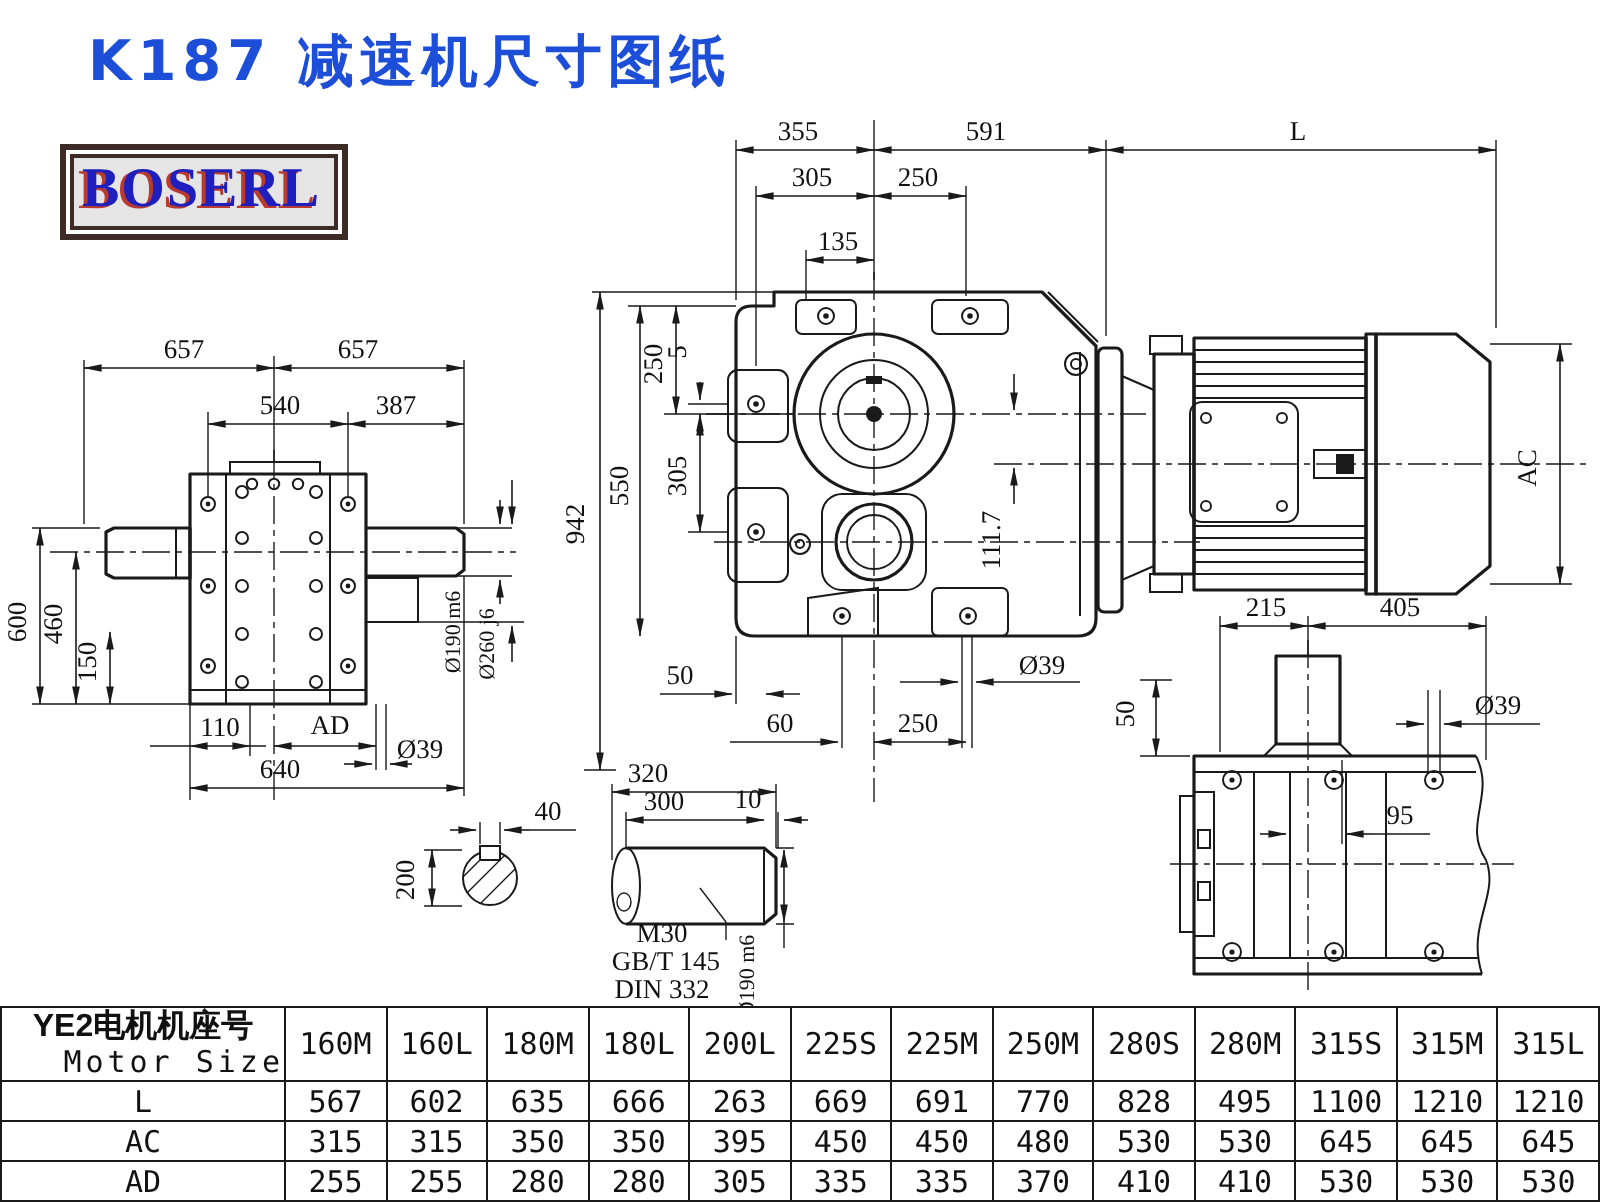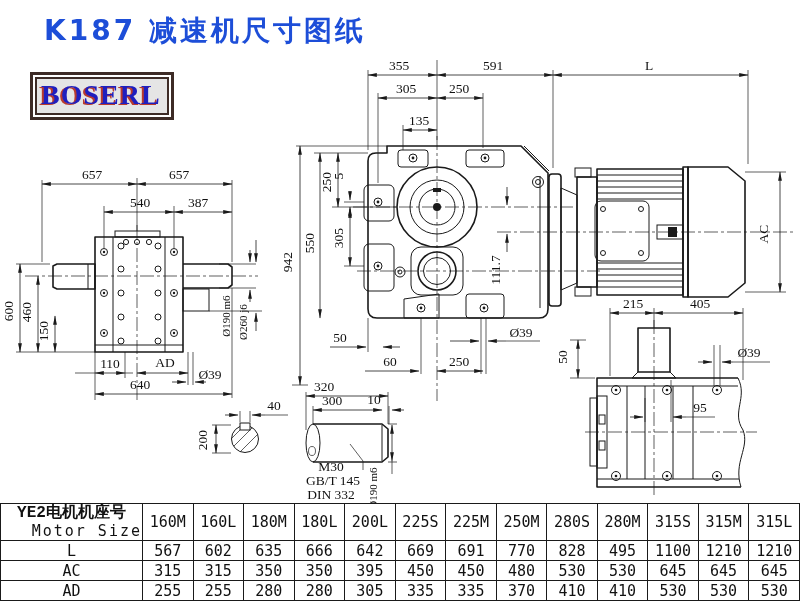--- a/index.html
+++ b/index.html
@@ -22,21 +22,21 @@
   .wh{fill:#fff;stroke:#1a1a1a;stroke-width:1;}
   svg text{font-family:"Liberation Serif","DejaVu Serif",serif;font-size:13.5px;fill:#111;text-anchor:middle;}
   svg text.sm{font-size:11px;}
   .dim-table{position:absolute;left:0;top:503px;width:800px;height:98px;border-collapse:collapse;
              table-layout:fixed;font-family:"DejaVu Sans Mono","Liberation Mono",monospace;}
   .dim-table th,.dim-table td{border:1.6px solid #1a1a1a;text-align:center;vertical-align:middle;
              font-size:15px;color:#111;padding:0;font-weight:normal;}
   .dim-table .c0{width:142px;}
   .dim-table thead th{height:36px;}
   .dim-table tbody td{height:19px;}
-  .hdr-cn{font-size:16px;font-weight:bold;font-family:Liberation Mono, monospace;line-height:1.1;}
+  .hdr-cn{font-size:16px;font-weight:bold;font-family:Liberation Sans, sans-serif;line-height:1.1;}
   .hdr-en{font-size:15px;letter-spacing:2px;line-height:1.1;text-align:right;}
 </style>
 </head>
 <body>
 
 <div class="title">K187 减速机尺寸图纸</div>
 <div class="logo">
   <div class="logo-inner">
     <span class="logo-text">BOSERL</span>
   </div>
@@ -362,21 +362,21 @@
       <th>315L</th>
     </tr>
   </thead>
   <tbody>
     <tr>
       <td>L</td>
       <td>567</td>
       <td>602</td>
       <td>635</td>
       <td>666</td>
-      <td>642</td>
+      <td>263</td>
       <td>669</td>
       <td>691</td>
       <td>770</td>
       <td>828</td>
       <td>495</td>
       <td>1100</td>
       <td>1210</td>
       <td>1210</td>
     </tr>
     <tr>

